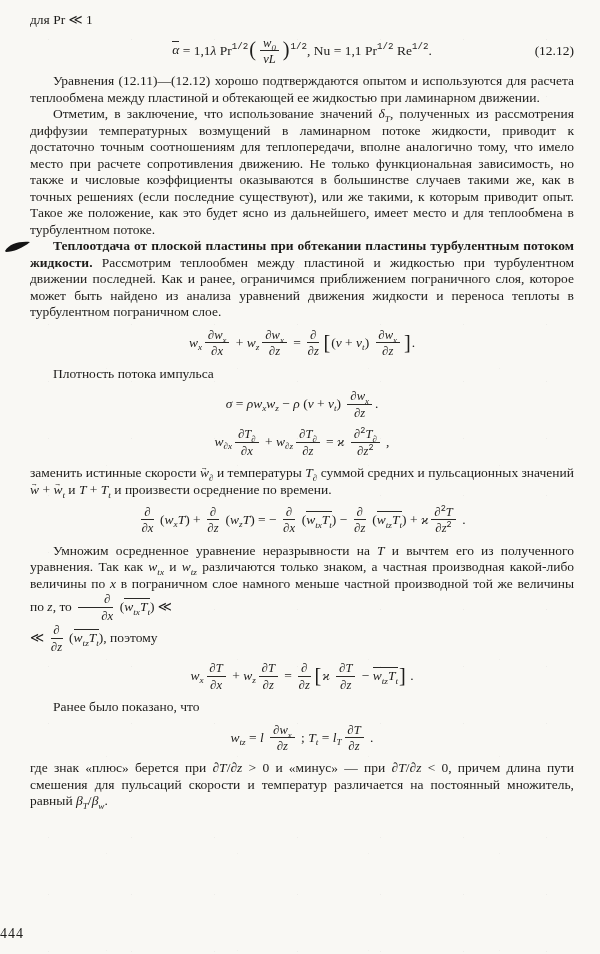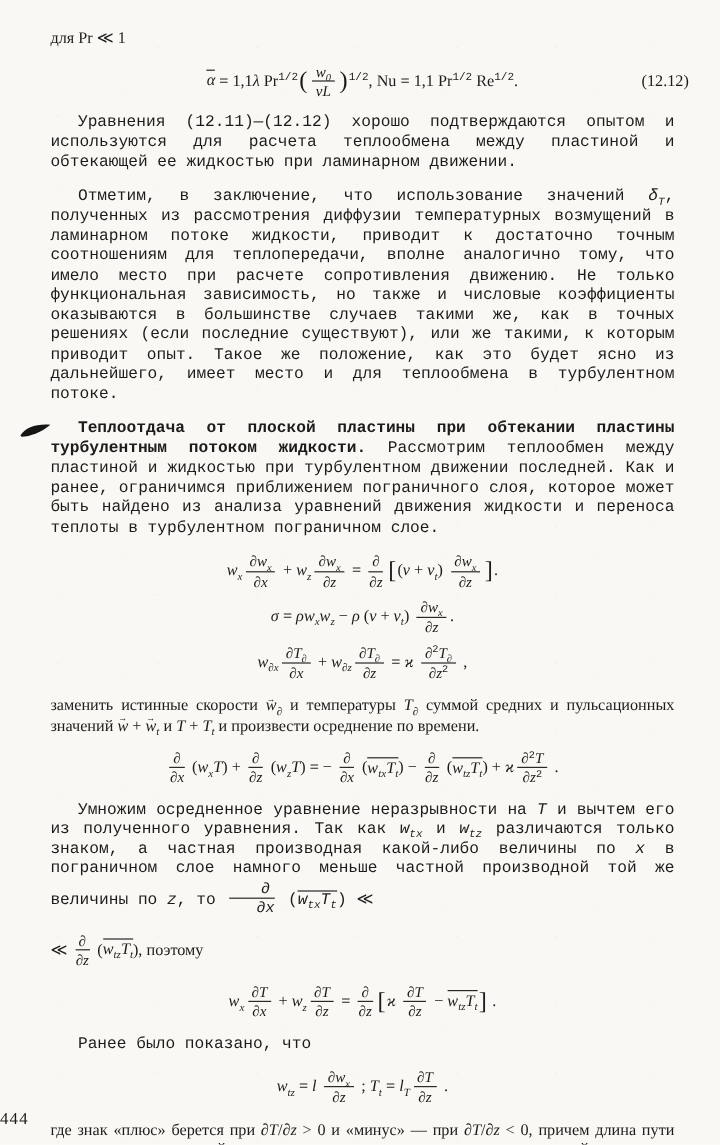--- a/index.html
+++ b/index.html
@@ -15,22 +15,22 @@
       radial-gradient(rgba(40,40,40,0.06) 0.5px, transparent 0.9px),
       radial-gradient(rgba(40,40,40,0.045) 0.5px, transparent 0.9px);
     background-size:83px 57px, 131px 97px;
     background-position:7px 11px, 41px 29px;
   }
   .content{
     padding:12px 26px 0 30px;
     font-size:13.5px;line-height:16.5px;
     text-align:justify;
   }
-  .para{margin:12px;position:relative;}
-  .ind{text-indent:1.7em;font-family:Liberation Mono, monospace;}
+  .para{margin:0;position:relative;}
+  .ind{text-indent:1.7em;}
   .it{font-style:italic;}
   b{font-weight:bold;}
   sub,sup{line-height:0;font-size:0.68em;}
   sub{vertical-align:-0.4em;font-style:italic;}
   sup{vertical-align:0.55em;font-family:Liberation Mono, monospace;}
   
   .eq{
     position:relative;text-align:center;margin:7px 0;
     white-space:nowrap;line-height:1.1;
   }
@@ -70,20 +70,21 @@
 <div class="sheet">
   <div class="content" id="content">
       <div class="para"><span>для Pr ≪ 1</span></div>
       <div class="eq"><span class="ov"><span class="it">α</span></span><span> = 1,1</span><span class="it">λ</span><span> Pr</span><sup>1/2</sup><span class="big">(</span><span class="fr"><span class="nu"><span class="it">w</span><sub>0</sub></span><span class="de"><span class="it">νL</span></span></span><span class="big">)</span><sup>1/2</sup><span>,   Nu = 1,1 Pr</span><sup>1/2</sup><span> Re</span><sup>1/2</sup><span>.</span><span class="eqnum">(12.12)</span></div>
       <div class="para ind"><span>Уравнения (12.11)—(12.12) хорошо подтверждаются опытом и используются для расчета теплообмена между пластиной и обтекающей ее жидкостью при ламинарном движении.</span></div>
       <div class="para ind"><span>Отметим, в заключение, что использование значений </span><span class="it">δ</span><sub>T</sub><span>, полученных из рассмотрения диффузии температурных возмущений в ламинарном потоке жидкости, приводит к достаточно точным соотношениям для теплопередачи, вполне аналогично тому, что имело место при расчете сопротивления движению. Не только функциональная зависимость, но также и числовые коэффициенты оказываются в большинстве случаев такими же, как в точных решениях (если последние существуют), или же такими, к которым приводит опыт. Такое же положение, как это будет ясно из дальнейшего, имеет место и для теплообмена в турбулентном потоке.</span></div>
       <div class="para ind"><b>Теплоотдача от плоской пластины при обтекании пластины турбулентным потоком жидкости.</b><span> Рассмотрим теплообмен между пластиной и жидкостью при турбулентном движении последней. Как и ранее, ограничимся приближением пограничного слоя, которое может быть найдено из анализа уравнений движения жидкости и переноса теплоты в турбулентном пограничном слое.</span><svg class="inkmark" viewBox="0 0 30 16">
           <path d="M2 12 C6 5, 16 2, 27 3 C20 9, 10 13, 3 13 Z" fill="#151515"></path>
         </svg></div>
       <div class="eq"><span class="it">w</span><sub>x</sub><span class="fr"><span class="nu"><span class="it">∂w</span><sub>x</sub></span><span class="de"><span class="it">∂x</span></span></span><span> + </span><span class="it">w</span><sub>z</sub><span class="fr"><span class="nu"><span class="it">∂w</span><sub>x</sub></span><span class="de"><span class="it">∂z</span></span></span><span> = </span><span class="fr"><span class="nu"><span class="it">∂</span></span><span class="de"><span class="it">∂z</span></span></span><span class="big">[</span><span>(</span><span class="it">ν</span><span> + </span><span class="it">ν</span><sub>t</sub><span>) </span><span class="fr"><span class="nu"><span class="it">∂w</span><sub>x</sub></span><span class="de"><span class="it">∂z</span></span></span><span class="big">]</span><span>.</span></div>
+      <div class="para ind"><span>Плотность потока импульса</span></div>
       <div class="eq"><span class="it">σ</span><span> = </span><span class="it">ρw</span><sub>x</sub><span class="it">w</span><sub>z</sub><span> − </span><span class="it">ρ</span><span> (</span><span class="it">ν</span><span> + </span><span class="it">ν</span><sub>t</sub><span>) </span><span class="fr"><span class="nu"><span class="it">∂w</span><sub>x</sub></span><span class="de"><span class="it">∂z</span></span></span><span>.</span></div>
       <div class="eq"><span class="it">w</span><sub>∂x</sub><span class="fr"><span class="nu"><span class="it">∂T</span><sub>∂</sub></span><span class="de"><span class="it">∂x</span></span></span><span> + </span><span class="it">w</span><sub>∂z</sub><span class="fr"><span class="nu"><span class="it">∂T</span><sub>∂</sub></span><span class="de"><span class="it">∂z</span></span></span><span> = </span><span class="it">ϰ</span><span> </span><span class="fr"><span class="nu"><span class="it">∂</span><sup>2</sup><span class="it">T</span><sub>∂</sub></span><span class="de"><span class="it">∂z</span><sup>2</sup></span></span><span> ,</span></div>
       <div class="para"><span>заменить истинные скорости </span><span class="vec">w</span><sub>∂</sub><span> и температуры </span><span class="it">T</span><sub>∂</sub><span> суммой средних и пульсационных значений </span><span class="vec">w</span><span> + </span><span class="vec">w</span><sub>t</sub><span> и </span><span class="it">T</span><span> + </span><span class="it">T</span><sub>t</sub><span> и произвести осреднение по времени.</span></div>
       <div class="eq"><span class="fr"><span class="nu"><span class="it">∂</span></span><span class="de"><span class="it">∂x</span></span></span><span> (</span><span class="it">w</span><sub>x</sub><span class="it">T</span><span>) + </span><span class="fr"><span class="nu"><span class="it">∂</span></span><span class="de"><span class="it">∂z</span></span></span><span> (</span><span class="it">w</span><sub>z</sub><span class="it">T</span><span>) = − </span><span class="fr"><span class="nu"><span class="it">∂</span></span><span class="de"><span class="it">∂x</span></span></span><span> (</span><span class="ov"><span class="it">w</span><sub>tx</sub><span class="it">T</span><sub>t</sub></span><span>) − </span><span class="fr"><span class="nu"><span class="it">∂</span></span><span class="de"><span class="it">∂z</span></span></span><span> (</span><span class="ov"><span class="it">w</span><sub>tz</sub><span class="it">T</span><sub>t</sub></span><span>) + </span><span class="it">ϰ</span><span class="fr"><span class="nu"><span class="it">∂</span><sup>2</sup><span class="it">T</span></span><span class="de"><span class="it">∂z</span><sup>2</sup></span></span><span> .</span></div>
       <div class="para ind"><span>Умножим осредненное уравнение неразрывности на </span><span class="it">T</span><span> и вычтем его из полученного уравнения. Так как </span><span class="it">w</span><sub>tx</sub><span> и </span><span class="it">w</span><sub>tz</sub><span> различаются только знаком, а частная производная какой-либо величины по </span><span class="it">x</span><span> в пограничном слое намного меньше частной производной той же величины по </span><span class="it">z</span><span>, то </span><span class="fr"><span class="nu"><span class="it">∂</span></span><span class="de"><span class="it">∂x</span></span></span><span> (</span><span class="ov"><span class="it">w</span><sub>tx</sub><span class="it">T</span><sub>t</sub></span><span>) ≪</span></div>
       <div class="para"><span>≪ </span><span class="fr"><span class="nu"><span class="it">∂</span></span><span class="de"><span class="it">∂z</span></span></span><span> (</span><span class="ov"><span class="it">w</span><sub>tz</sub><span class="it">T</span><sub>t</sub></span><span>), поэтому</span></div>
       <div class="eq"><span class="it">w</span><sub>x</sub><span class="fr"><span class="nu"><span class="it">∂T</span></span><span class="de"><span class="it">∂x</span></span></span><span> + </span><span class="it">w</span><sub>z</sub><span class="fr"><span class="nu"><span class="it">∂T</span></span><span class="de"><span class="it">∂z</span></span></span><span> = </span><span class="fr"><span class="nu"><span class="it">∂</span></span><span class="de"><span class="it">∂z</span></span></span><span class="big">[</span><span class="it">ϰ</span><span> </span><span class="fr"><span class="nu"><span class="it">∂T</span></span><span class="de"><span class="it">∂z</span></span></span><span> − </span><span class="ov"><span class="it">w</span><sub>tz</sub><span class="it">T</span><sub>t</sub></span><span class="big">]</span><span> .</span></div>
       <div class="para ind"><span>Ранее было показано, что</span></div>
       <div class="eq"><span class="it">w</span><sub>tz</sub><span> = </span><span class="it">l</span><span> </span><span class="fr"><span class="nu"><span class="it">∂w</span><sub>x</sub></span><span class="de"><span class="it">∂z</span></span></span><span> ;    </span><span class="it">T</span><sub>t</sub><span> = </span><span class="it">l</span><sub>T</sub><span class="fr"><span class="nu"><span class="it">∂T</span></span><span class="de"><span class="it">∂z</span></span></span><span> .</span></div>
       <div class="para"><span>где знак «плюс» берется при </span><span class="it">∂T</span><span>/</span><span class="it">∂z</span><span> &gt; 0 и «минус» — при </span><span class="it">∂T</span><span>/</span><span class="it">∂z</span><span> &lt; 0, причем длина пути смешения для пульсаций скорости и температур различается на постоянный множитель, равный </span><span class="it">β</span><sub>T</sub><span>/</span><span class="it">β</span><sub>w</sub><span>.</span></div>

